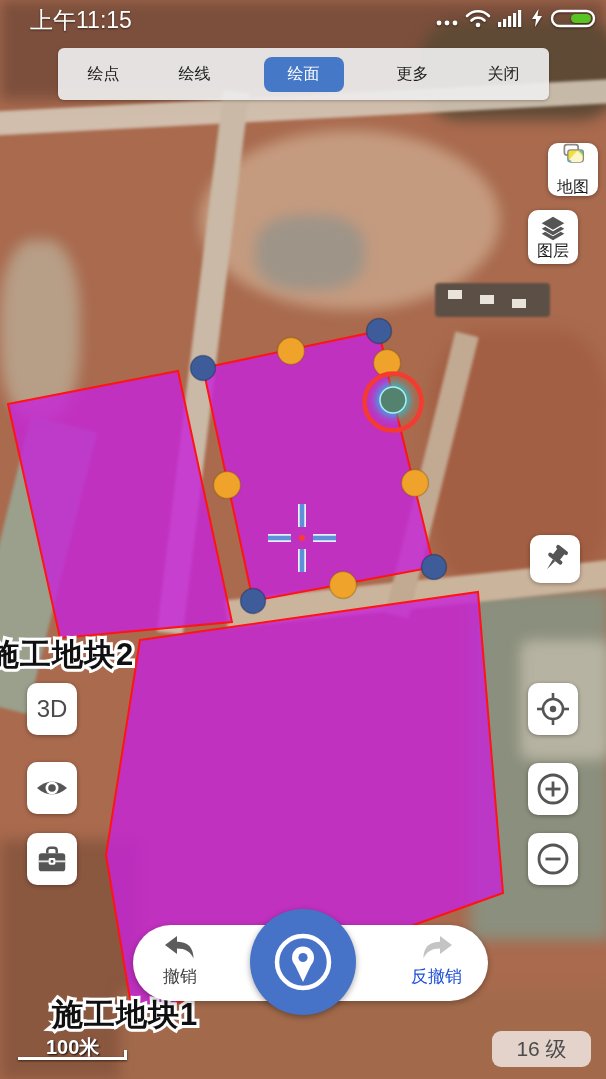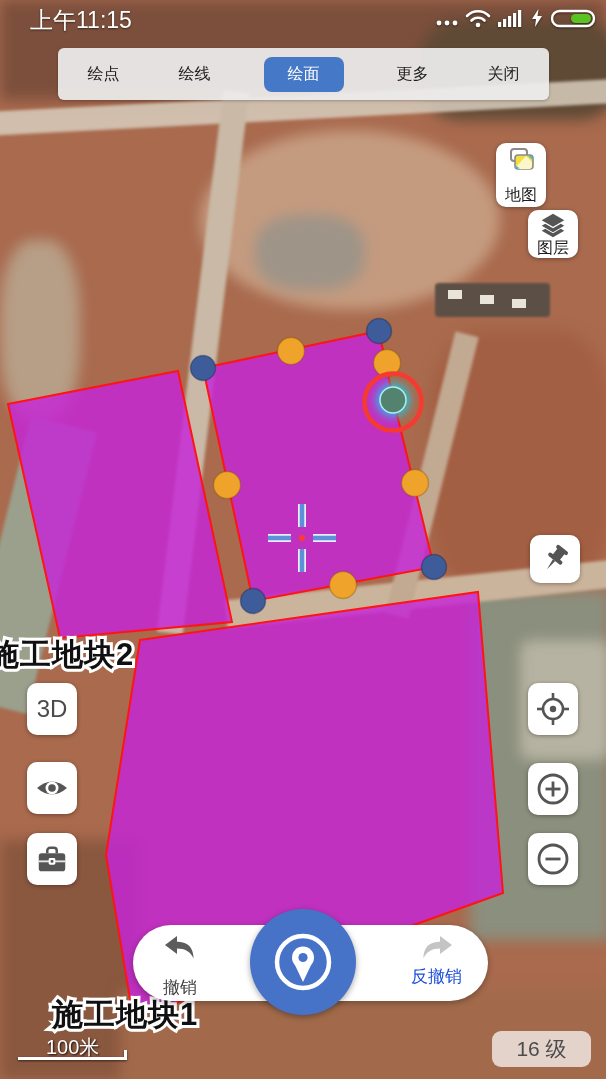--- a/index.html
+++ b/index.html
@@ -35,27 +35,27 @@
   .ctl{position:absolute;width:50px;background:#fff;border-radius:10px;box-shadow:0 1px 4px rgba(0,0,0,.35);
     display:flex;flex-direction:column;align-items:center;justify-content:center;color:#4a4a4a;}
   .ctl .lbl{font-size:16px;color:#1d1d1d;line-height:1.1;margin-top:1px;}
   .ctl-3d{font-size:24px;font-weight:normal;color:#4a4a4a;}
 
   
   .bottom-bar{position:absolute;left:133px;top:925px;width:355px;height:76px;background:#fff;border-radius:38px;
     box-shadow:0 2px 6px rgba(0,0,0,.3);}
   .undo-group{position:absolute;left:30px;top:9px;display:flex;flex-direction:column;align-items:center;cursor:pointer;}
   .redo-group{position:absolute;right:26px;top:9px;display:flex;flex-direction:column;align-items:center;}
-  .undo-group .lbl{font-size:17px;color:#3f3f3f;margin-top:12px;}
+  .undo-group .lbl{font-size:17px;color:#3f3f3f;margin-top:1px;}
   .redo-group .lbl{font-size:17px;color:#1d4ed8;margin-top:1px;}
   .center-btn{position:absolute;left:250px;top:909px;width:106px;height:106px;border-radius:50%;background:#4673c8;
     box-shadow:0 2px 6px rgba(0,0,0,.35);display:flex;align-items:center;justify-content:center;}
 
   
-  .scale-text{position:absolute;left:46px;top:1034px;font-size:20px;font-weight:normal;color:#fff;
+  .scale-text{position:absolute;left:46px;top:1034px;font-size:20px;font-weight:bold;color:#fff;
     text-shadow:1px 1px 2px rgba(0,0,0,.85);}
   .scale-line{position:absolute;left:18px;top:1050px;width:109px;height:10px;
     border-bottom:3px solid #fff;border-right:3px solid #fff;filter:drop-shadow(0 1px 1px rgba(0,0,0,.6));}
   .zoom-badge{position:absolute;left:492px;top:1031px;width:99px;height:36px;background:rgba(252,252,252,.72);
     border-radius:9px;display:flex;align-items:center;justify-content:center;font-size:21px;color:#4c4c4c;}
 </style>
 </head>
 <body>
 
 <div class="screen">
@@ -148,32 +148,32 @@
   </div>
 
   <div class="toolbar">
     <div class="tab">绘点</div>
     <div class="tab">绘线</div>
     <div class="tab active">绘面</div>
     <div class="tab">更多</div>
     <div class="tab">关闭</div>
   </div>
 
-  <div class="ctl" style="left:496px;top:143px;height:64px;gap:12px;">
+  <div class="ctl" style="left:548px;top:143px;height:53px;gap:12px;">
     <svg width="30" height="26" viewBox="0 0 30 26">
       <rect x="5" y="2" width="16" height="12" rx="3" fill="#fff" stroke="#8a8a8a" stroke-width="2"></rect>
       <rect x="9" y="8" width="18" height="14" rx="3" fill="#f2df3e" stroke="#8a8a8a" stroke-width="1.6"></rect>
       <path d="M10 20 L20 9 L26 15 L26 19 a3 3 0 0 1 -3 3 L13 22 Z" fill="#fdf6c9"></path>
       <path d="M9 18 L14 21.5 L10.5 21.5 a2.5 2.5 0 0 1 -1.5 -2 Z" fill="#58b7c6"></path>
       <path d="M22 9 L26.5 13 L26.5 10.5 a2.5 2.5 0 0 0 -2.5 -2 Z" fill="#58b7c6"></path>
     </svg>
     <div class="lbl">地图</div>
   </div>
 
-  <div class="ctl" style="left:528px;top:210px;height:48px;">
+  <div class="ctl" style="left:528px;top:210px;height:54px;">
     <svg width="28" height="26" viewBox="0 0 32 30" fill="#555">
       <path d="M16 2 L29 9.5 L16 17 L3 9.5 Z"></path>
       <path d="M7 13.5 L3 15.8 L16 23.3 L29 15.8 L25 13.5 L16 18.8 Z"></path>
       <path d="M7 19.3 L3 21.6 L16 29 L29 21.6 L25 19.3 L16 24.6 Z"></path>
     </svg>
     <div class="lbl">图层</div>
   </div>
 
   <div class="ctl" style="left:530px;top:535px;height:48px;">
     <svg width="32" height="32" viewBox="-16 -16 32 32" fill="#555">

